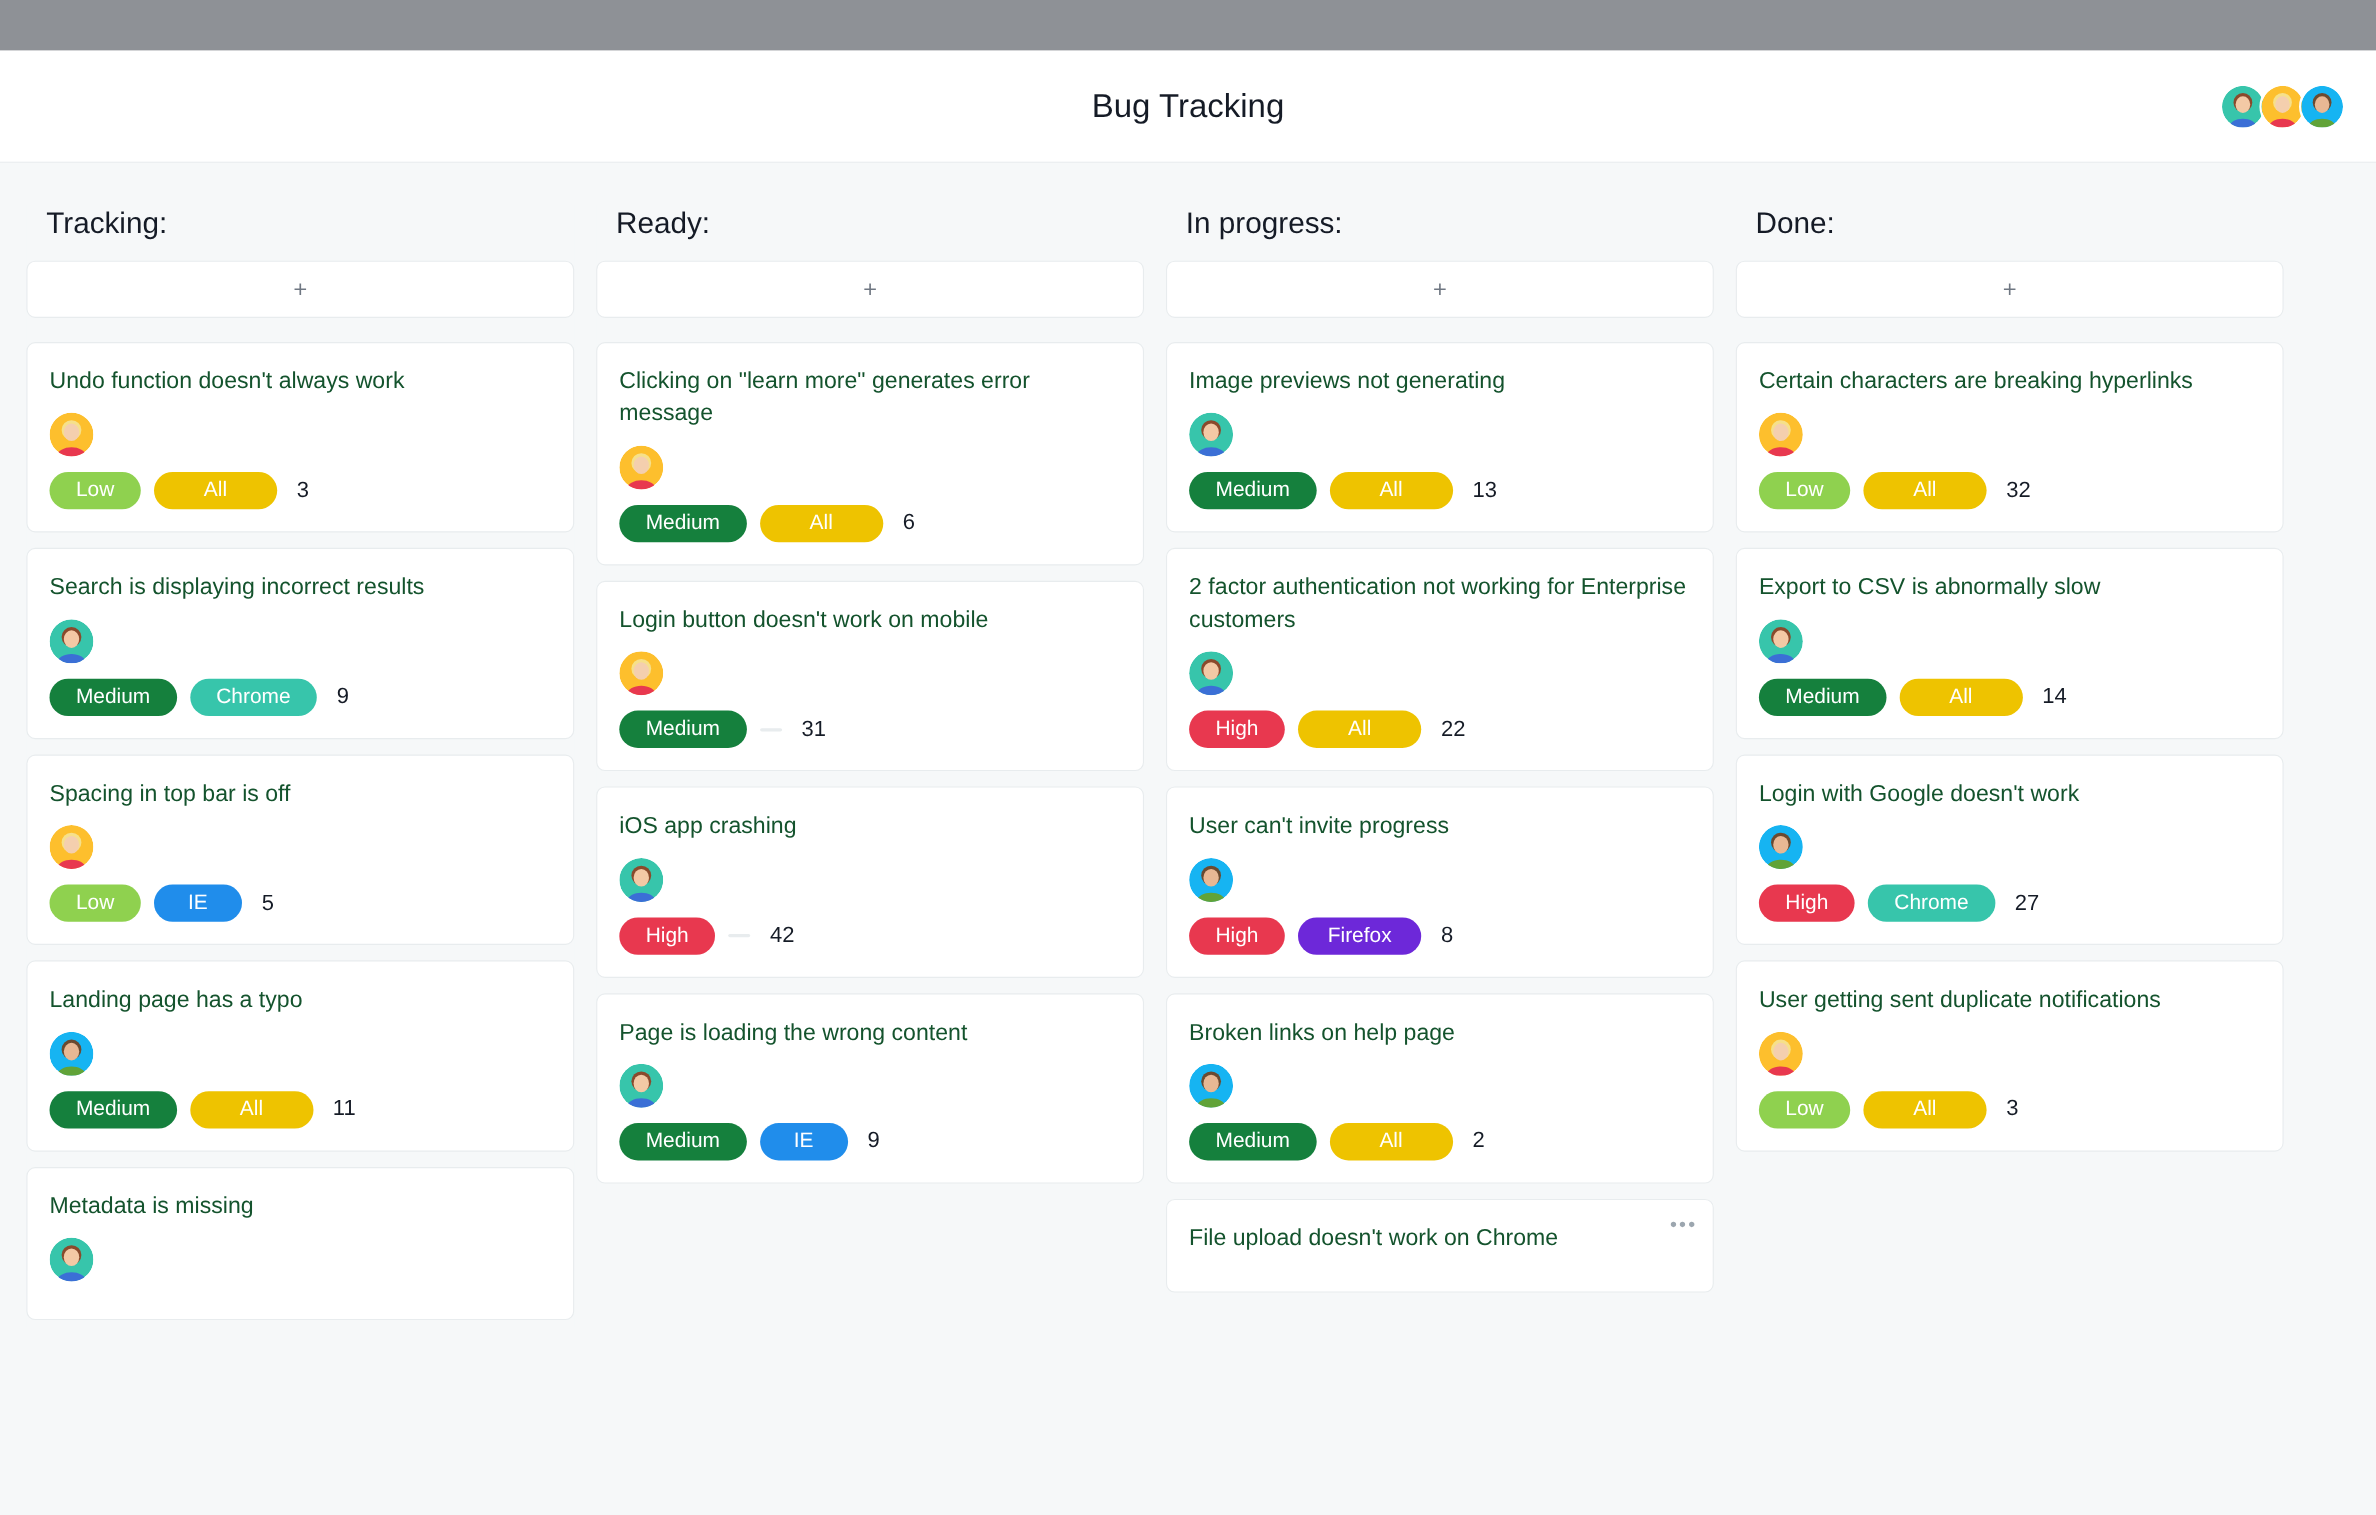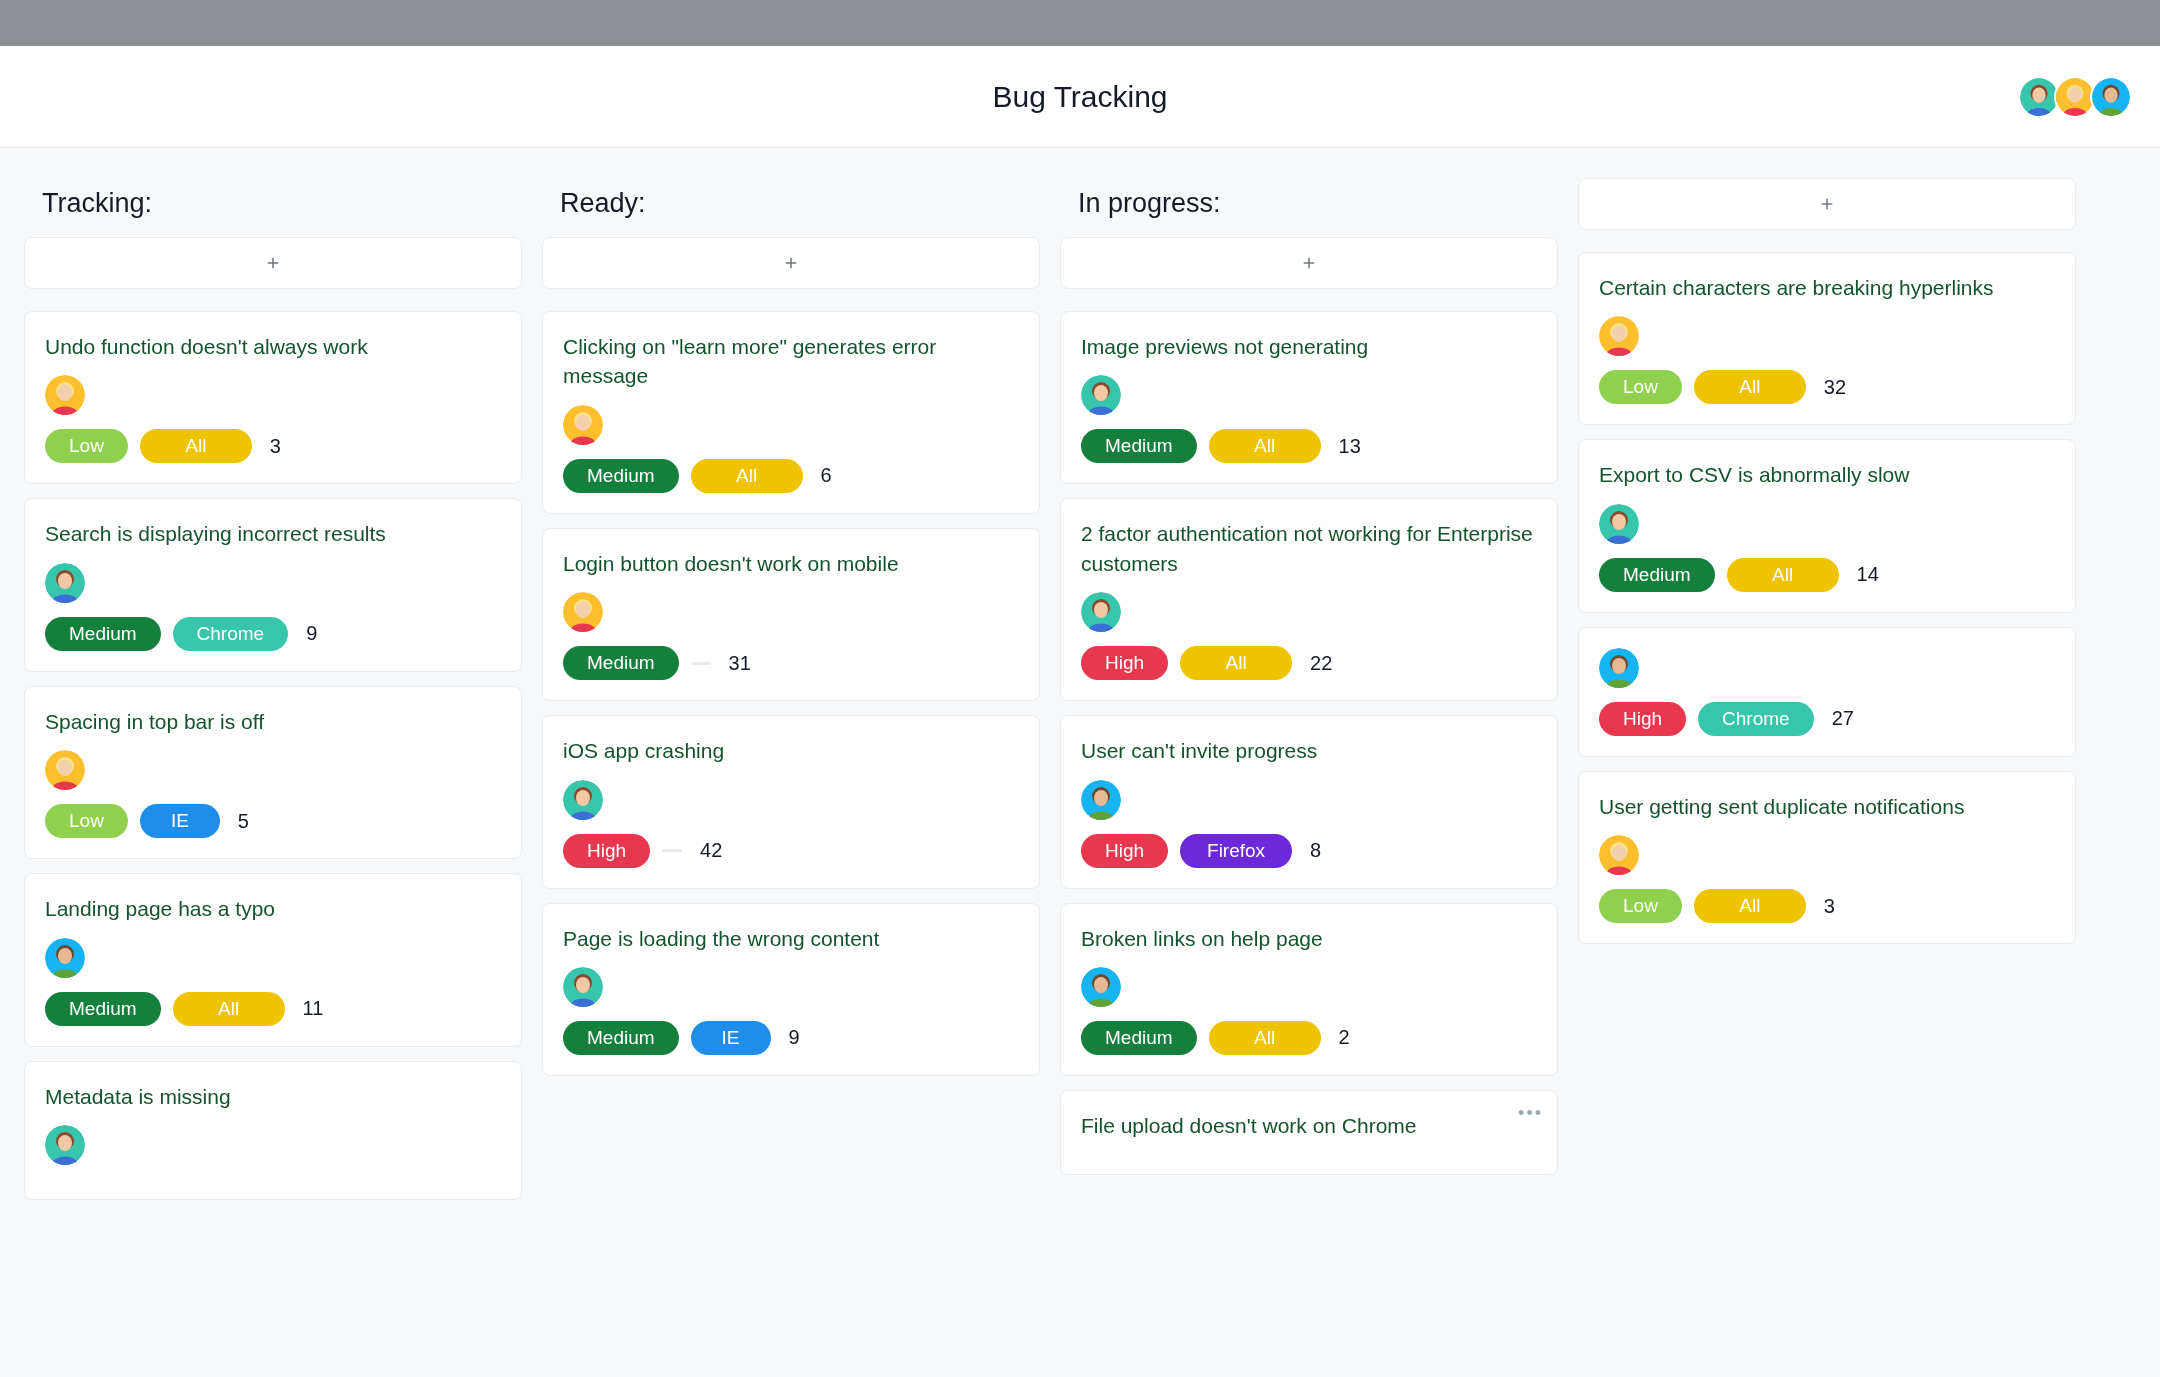--- a/index.html
+++ b/index.html
@@ -367,20 +367,21 @@
           <span class="pill c-medium">Medium</span>
           <span class="pill c-all wide">All</span>
           <span class="count">2</span>
         </div></article>
       <article class="card">
         <div class="card-menu">•••</div>
         <div class="card-title">File upload doesn't work on Chrome</div>
       </article>
     </section>
     <section class="column">
+      <h2 class="column-title">Done:</h2>
       <div class="add-card-btn">
         <svg viewBox="0 0 24 24" fill="none" stroke="currentColor" stroke-width="2">
           <line x1="12" y1="5" x2="12" y2="19"></line>
           <line x1="5" y1="12" x2="19" y2="12"></line>
         </svg>
       </div>
       <article class="card"><div class="card-title wrap">Certain characters are breaking hyperlinks</div><span class="avatar">
           <svg viewBox="0 0 40 40" xmlns="http://www.w3.org/2000/svg">
     <circle cx="20" cy="20" r="20" fill="#fdbf2d"></circle>
     <ellipse cx="20" cy="16" rx="9" ry="9" fill="#f6e08a"></ellipse>
@@ -397,21 +398,21 @@
     <circle cx="20" cy="20" r="20" fill="#37c5ab"></circle>
     <ellipse cx="20" cy="16" rx="9" ry="9" fill="#8a4a2c"></ellipse>
     <ellipse cx="20" cy="18" rx="7" ry="8" fill="#f3c9a5"></ellipse>
     <path d="M6 42 C6 28 34 28 34 42 Z" fill="#3b6fd6"></path>
   </svg>
         </span><div class="card-meta">
           <span class="pill c-medium">Medium</span>
           <span class="pill c-all wide">All</span>
           <span class="count">14</span>
         </div></article>
-      <article class="card"><span class="avatar">
+      <article class="card"><div class="card-title">Login with Google doesn't work</div><span class="avatar">
           <svg viewBox="0 0 40 40" xmlns="http://www.w3.org/2000/svg">
     <circle cx="20" cy="20" r="20" fill="#16b4f2"></circle>
     <ellipse cx="20" cy="16" rx="9" ry="9" fill="#6a4a30"></ellipse>
     <ellipse cx="20" cy="18" rx="7" ry="8" fill="#e8b894"></ellipse>
     <path d="M6 42 C6 28 34 28 34 42 Z" fill="#61a338"></path>
   </svg>
         </span><div class="card-meta">
           <span class="pill c-high">High</span>
           <span class="pill c-chrome wide">Chrome</span>
           <span class="count">27</span>

